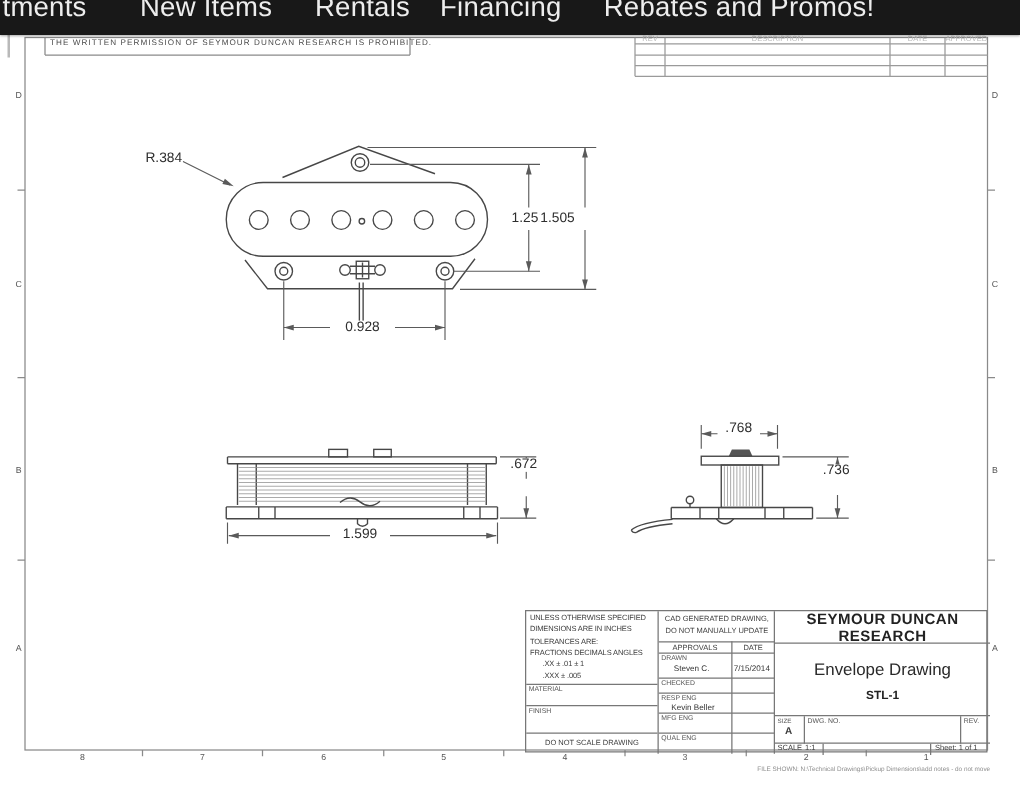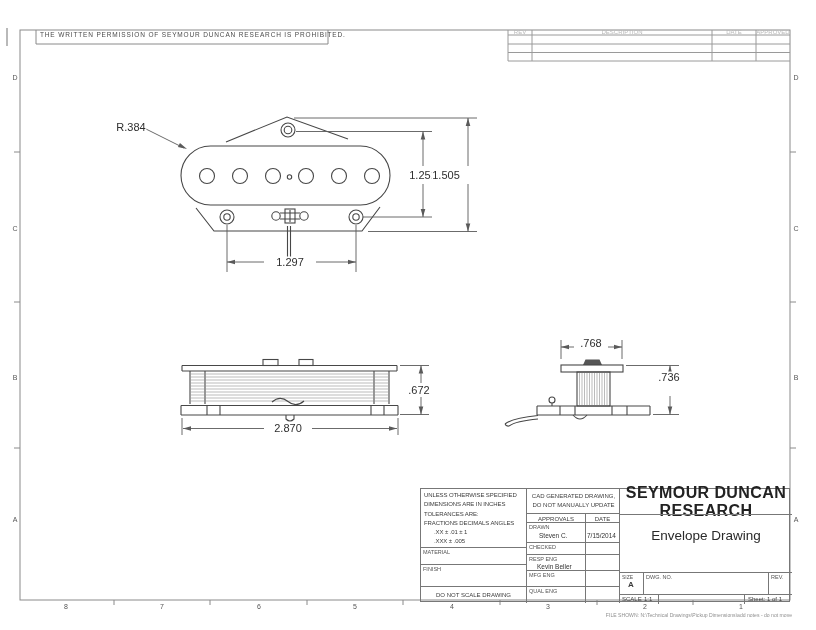--- a/index.html
+++ b/index.html
@@ -24,32 +24,39 @@
   
   .tb{position:absolute;left:420px;top:488px;width:370px;height:114px;border:1px solid #777;
       box-sizing:border-box;font-size:6px;color:#3c3c3c;}
   .tb *{box-sizing:border-box;}
   .cell{position:absolute;}
   .bt{border-top:1px solid #777;}
   .bl{border-left:1px solid #777;}
   .tol{position:absolute;left:3px;top:2px;line-height:1.55;letter-spacing:-0.1px;white-space:nowrap;}
   .lbl{position:absolute;left:2px;top:1px;font-size:5.5px;color:#555;}
   .ctr{display:flex;align-items:center;justify-content:center;text-align:center;}
-  .company{font-weight:bold;font-size:16px;letter-spacing:.4px;color:#222;}
+  .company{font-weight:bold;font-size:12px;letter-spacing:.4px;color:#222;}
   .dwgtitle{font-size:13.5px;color:#2a2a2a;}
   .part{font-weight:bold;font-size:9.5px;color:#222;}
   .val{font-size:6.5px;color:#333;}
   .filenote{position:absolute;right:24px;top:613px;font-size:6px;color:#8f8f8f;
        white-space:nowrap;transform:scale(.85);transform-origin:right top;}
 </style>
 </head>
 <body>
 
 <div id="app">
 
+  <div class="nav">
+    <span style="left:2px">tments</span>
+    <span style="left:112px">New Items</span>
+    <span style="left:252px">Rentals</span>
+    <span style="left:352px">Financing</span>
+    <span style="left:483px">Rebates and Promos!</span>
+  </div>
 
   <div class="edge-artifact"></div>
 
   <svg class="sheet-svg" width="816" height="630" viewBox="0 0 816 630">
 
     <g stroke="#8a8a8a" fill="none" stroke-width="1">
       <rect x="20" y="30" width="770" height="570"></rect>
 
       <path d="M14,152 H20 M14,302 H20 M14,448 H20"></path>
       <path d="M790,152 H796 M790,302 H796 M790,448 H796"></path>
@@ -188,23 +195,23 @@
   <span class="zn" style="left:259px;top:603px">6</span>
   <span class="zn" style="left:355px;top:603px">5</span>
   <span class="zn" style="left:452px;top:603px">4</span>
   <span class="zn" style="left:548px;top:603px">3</span>
   <span class="zn" style="left:645px;top:603px">2</span>
   <span class="zn" style="left:741px;top:603px">1</span>
 
   <span class="dim" style="left:131px;top:127px">R.384</span>
   <span class="dim" style="left:423px;top:175px">1.252</span>
   <span class="dim" style="left:446px;top:175px">1.505</span>
-  <span class="dim" style="left:290px;top:262px">1.297</span>
-  <span class="dim" style="left:419px;top:390px">.672</span>
-  <span class="dim" style="left:288px;top:428px">2.870</span>
+  <span class="dim" style="left:290px;top:262px">0.928</span>
+  <span class="dim" style="left:419px;top:372px">.672</span>
+  <span class="dim" style="left:288px;top:428px">1.599</span>
   <span class="dim" style="left:591px;top:343px">.768</span>
   <span class="dim" style="left:669px;top:377px">.736</span>
 
   <div class="tb">
 
     <div class="cell" style="left:0;top:0;width:105px;height:58px">
       <div class="tol">
         <div>UNLESS OTHERWISE SPECIFIED</div>
         <div>DIMENSIONS ARE IN INCHES</div>
         <div>TOLERANCES ARE:</div>
@@ -254,20 +261,23 @@
     </div>
 
     <div class="cell bl" style="left:198px;top:0;width:172px;height:114px">
       <div class="cell ctr" style="left:0;top:0;width:172px;height:25px">
         <span class="company">SEYMOUR DUNCAN RESEARCH</span>
       </div>
       <div class="cell bt" style="left:0;top:25px;width:172px;height:58px">
         <div class="ctr" style="position:absolute;left:0;top:10px;width:172px;height:20px">
           <span class="dwgtitle">Envelope Drawing</span>
         </div>
+        <div class="ctr" style="position:absolute;left:0;top:34px;width:172px;height:14px">
+          <span class="part">STL-1</span>
+        </div>
       </div>
       <div class="cell bt" style="left:0;top:83px;width:172px;height:22px">
         <div class="cell" style="left:0;top:0;width:23px;height:22px">
           <span class="lbl" style="font-size:5px">SIZE</span>
           <span style="position:absolute;left:8px;top:7px;font-size:8px;font-weight:bold">A</span>
         </div>
         <div class="cell bl" style="left:23px;top:0;width:125px;height:22px">
           <span class="lbl">DWG. NO.</span>
         </div>
         <div class="cell bl" style="left:148px;top:0;width:24px;height:22px">

